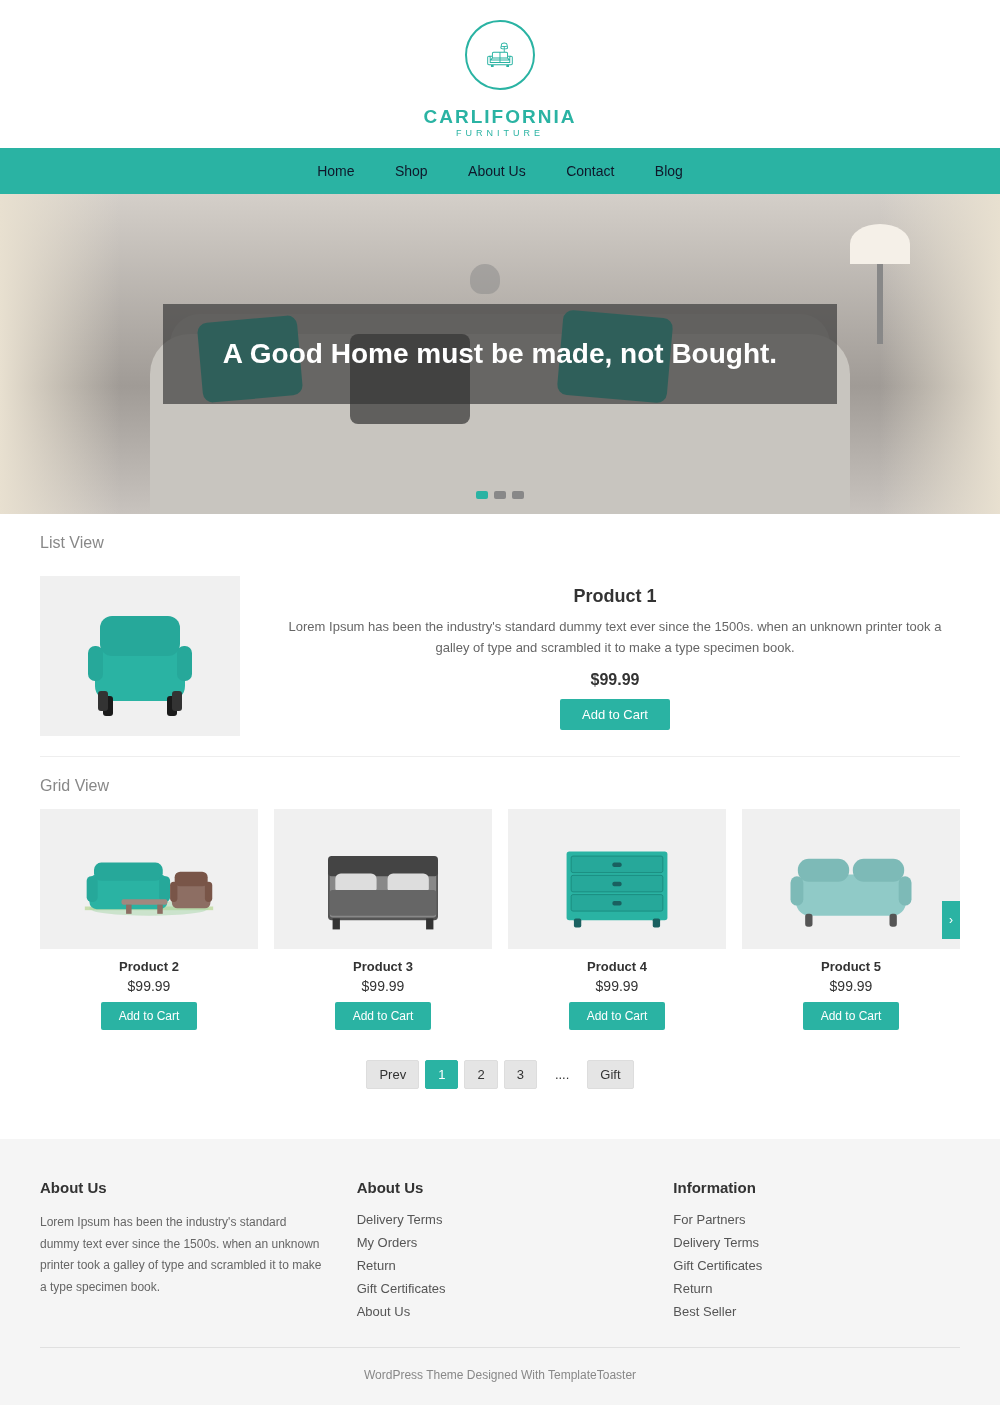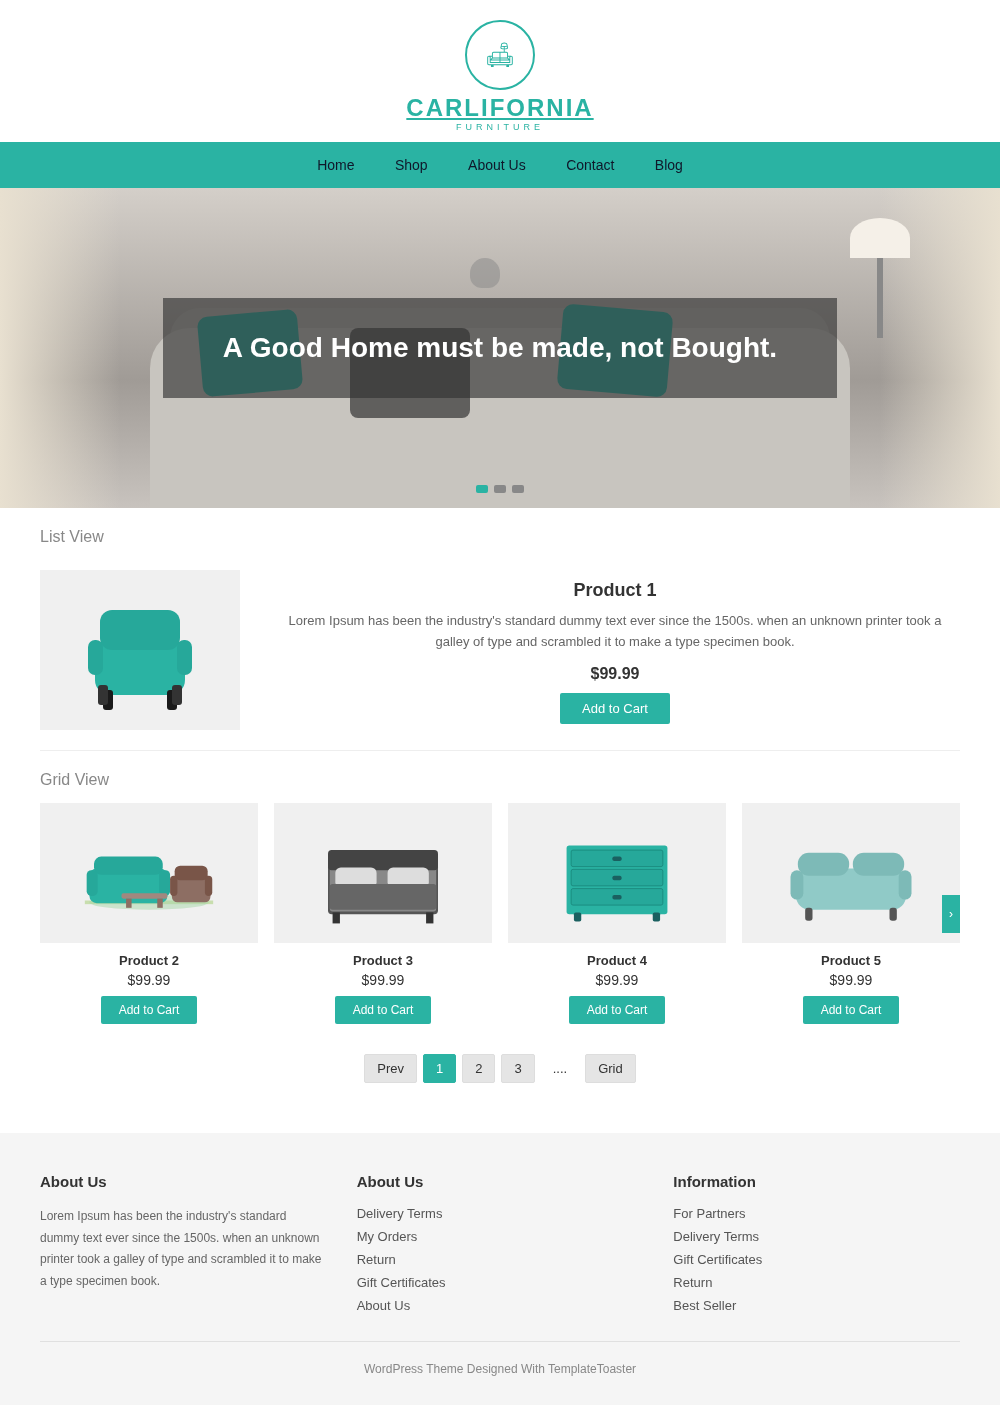--- a/index.html
+++ b/index.html
@@ -1,18 +1,18 @@
 <!DOCTYPE html>
 <html><head>
   <meta charset="utf-8">
   <style>
     * { margin: 0; padding: 0; box-sizing: border-box; }
     body { font-family: Arial, sans-serif; background: #fff; width: 1000px; }
     .logo-circle { width: 70px; height: 70px; border-radius: 50%; border: 2px solid #2ab3a3; display: flex; align-items: center; justify-content: center; }
-    .brand-name { color: #2ab3a3; font-size: 24px; font-weight: bold; letter-spacing: 2px; margin-top: 4px; text-decoration: underline; }
+    .brand-name { color: #2ab3a3; font-size: 19px; font-weight: bold; letter-spacing: 2px; margin-top: 16px; }
     .brand-sub { color: #2ab3a3; font-size: 9px; letter-spacing: 4px; }
 
     
     nav { background: #2ab3a3; width: 100%; padding: 14px 0; text-align: center; }
     nav a { color: #0f172a; text-decoration: none; margin: 0 18px; font-size: 14px; }
 
     
     .hero { position: relative; width: 100%; height: 320px; background: #b0aca8; overflow: hidden; display: flex; align-items: center; justify-content: center; }
     .hero-bg { position: absolute; top: 0; left: 0; width: 100%; height: 100%; background: linear-gradient(to bottom, #d4cfc9 0%, #a09b96 60%, #c8c3be 100%); }
     .hero-sofa { position: absolute; bottom: 0; left: 0; width: 100%; height: 260px; }
@@ -272,21 +272,21 @@
       </div>
     </div>
   </div>
 
   <div class="pagination">
     <button class="page-btn">Prev</button>
     <button class="page-btn active">1</button>
     <button class="page-btn">2</button>
     <button class="page-btn">3</button>
     <button class="page-btn" style="border:none; background:transparent; cursor:default;">....</button>
-    <button class="page-btn">Grid</button>
+    <button class="page-btn">Gift</button>
   </div>
 
 </div>
 
 <footer>
   <div class="footer-cols">
 
     <div class="footer-col">
       <div class="footer-col-title">About Us</div>
       <p>Lorem Ipsum has been the industry's standard dummy text ever since the 1500s. when an unknown printer took a galley of type and scrambled it to make a type specimen book.</p>

